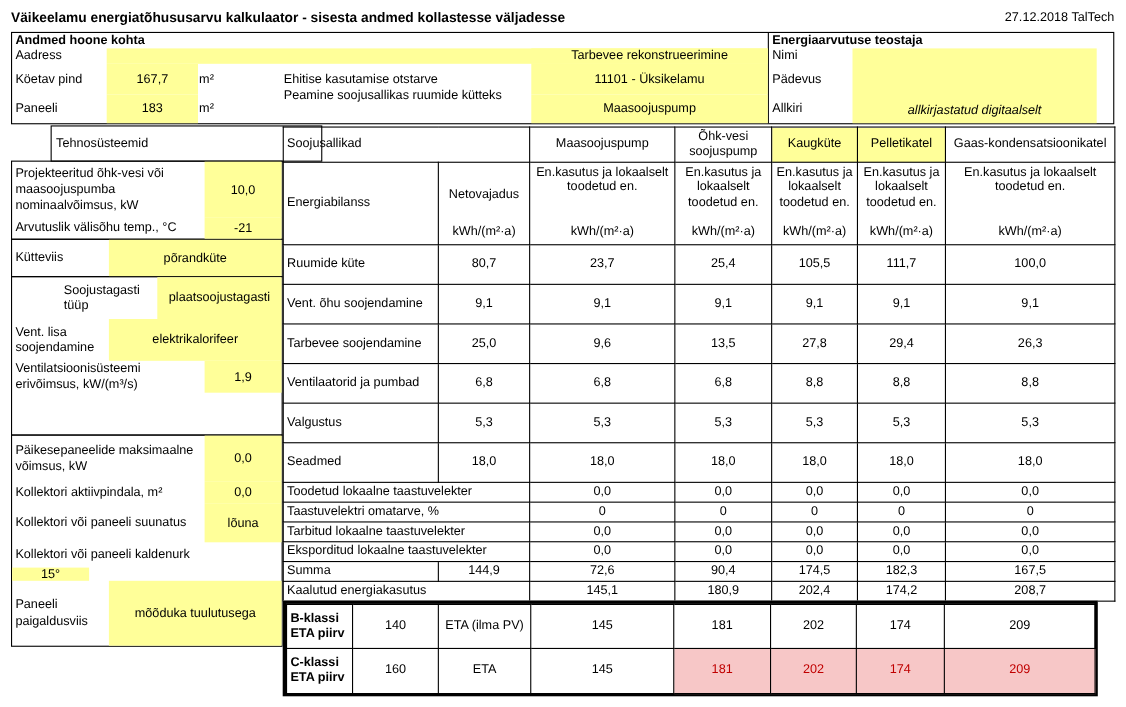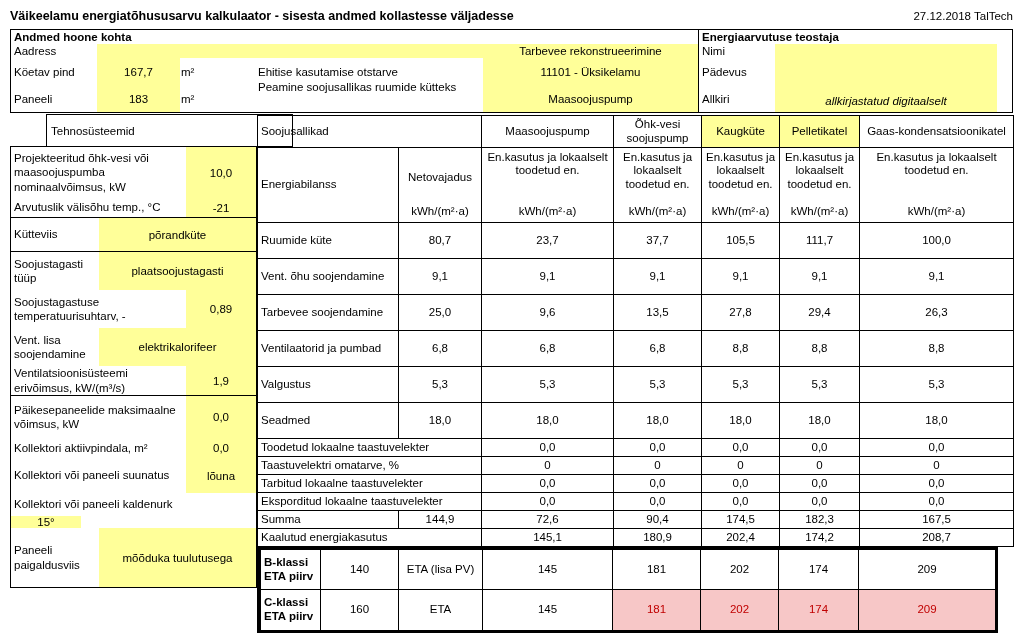--- a/index.html
+++ b/index.html
@@ -97,27 +97,23 @@
   </div>
 
   <div class="sect" style="height:35px;">
     <div class="prow" style="height:33px;">
       <div class="plab narrow">Kütteviis</div>
       <div class="pwide yellow">põrandküte</div>
     </div>
   </div>
 
   <div class="sect" style="height:145px;">
-    <div class="prow" style="height:38px;">
+    <div class="prow" style="height:38px;margin-left:44px;">
       <div class="plab narrow">Soojustagasti tüüp</div>
       <div class="pwide yellow">plaatsoojustagasti</div>
-    </div>
-    <div class="prow" style="height:38px;">
-      <div class="plab">Soojustagastuse temperatuurisuhtarv, -</div>
-      <div class="pval yellow">0,89</div>
     </div>
     <div class="prow" style="height:38px;">
       <div class="plab narrow">Vent. lisa soojendamine</div>
       <div class="pwide yellow">elektrikalorifeer</div>
     </div>
     <div class="prow" style="height:29px;">
       <div class="plab">Ventilatsioonisüsteemi erivõimsus, kW/(m³/s)</div>
       <div class="pval yellow">1,9</div>
     </div>
   </div>
@@ -202,21 +198,21 @@
             <div class="top">En.kasutus ja lokaalselt toodetud en.</div>
             <div>kWh/(m²·a)</div>
           </div>
         </td>
   </tr>
 
   <tr class="h36">
     <td class="lbl">Ruumide küte</td>
     <td>80,7</td>
     <td>23,7</td>
-    <td>37,7</td>
+    <td>25,4</td>
     <td>105,5</td>
     <td>111,7</td>
     <td>100,0</td>
   </tr>
   <tr class="h36">
     <td class="lbl">Vent. õhu soojendamine</td>
     <td>9,1</td>
     <td>9,1</td>
     <td>9,1</td>
     <td>9,1</td>
@@ -322,21 +318,21 @@
         <col style="width:130px">
       <col style="width:88px">
         <col style="width:78px">
         <col style="width:80px">
         <col style="width:137px">
     </colgroup>
     <tbody>
         <tr class="h40">
       <td class="blbl">B-klassi ETA piirv</td>
       <td>140</td>
-      <td>ETA (lisa PV)</td>
+      <td>ETA (ilma PV)</td>
       <td>145</td>
       <td>181</td>
       <td>202</td>
       <td>174</td>
       <td>209</td>
     </tr>
     <tr class="h41">
       <td class="blbl">C-klassi ETA piirv</td>
       <td>160</td>
       <td>ETA</td>

